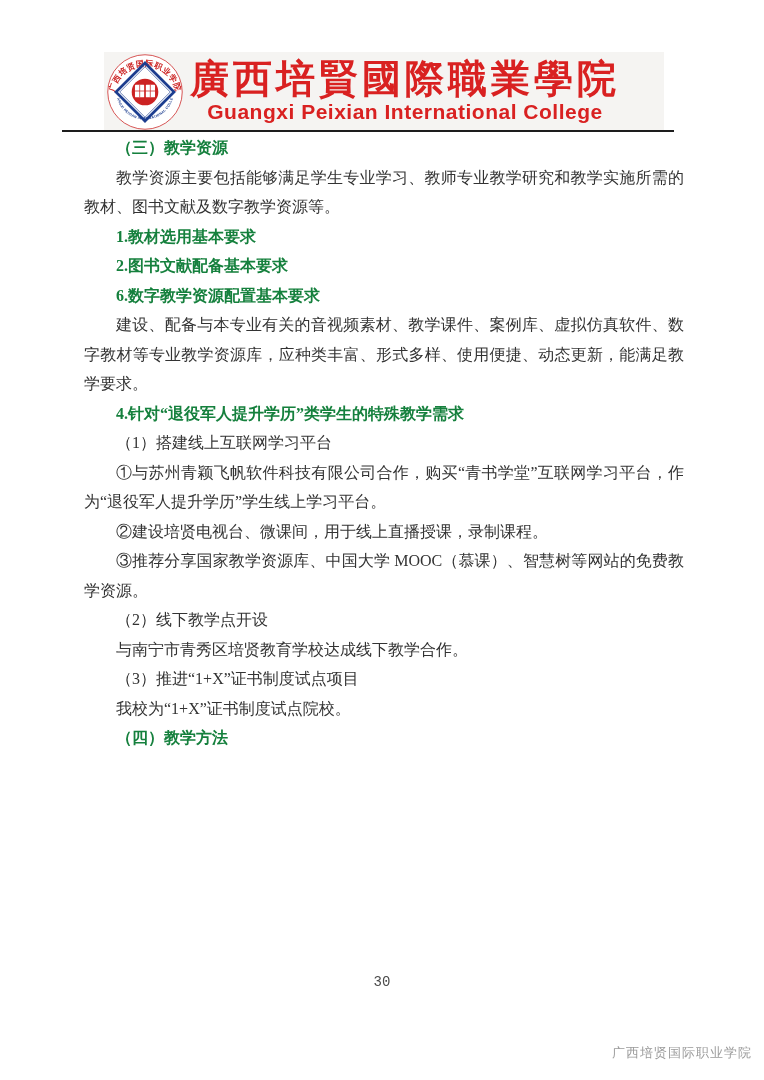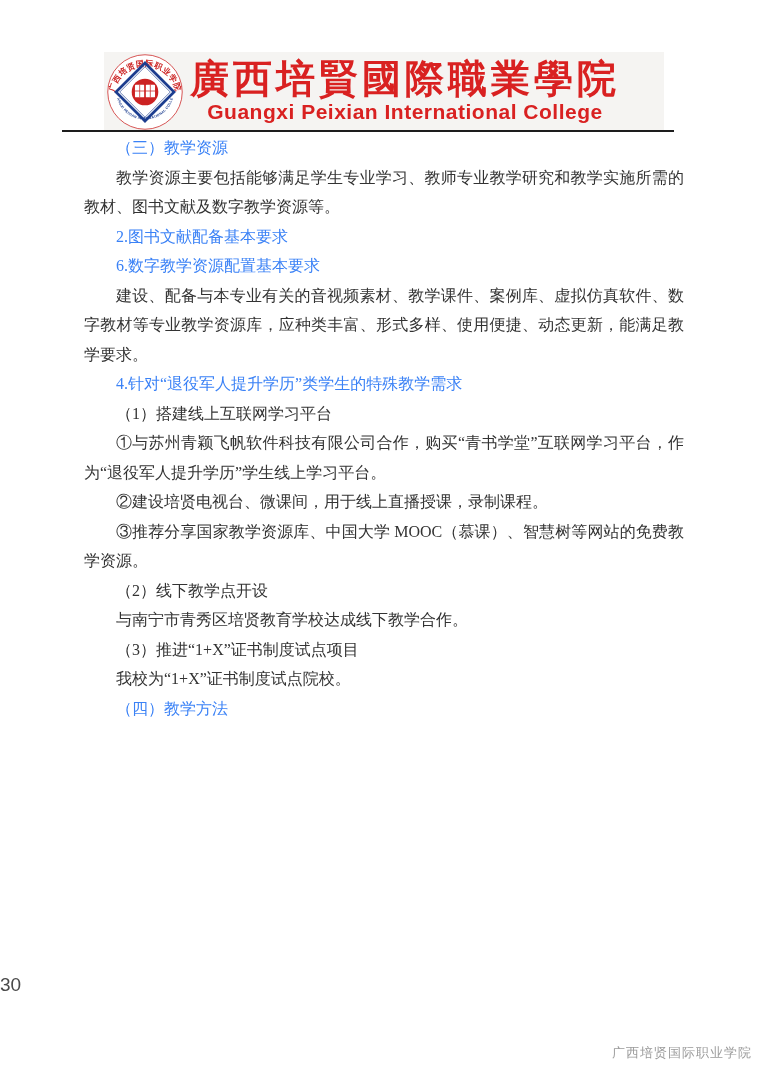--- a/index.html
+++ b/index.html
@@ -24,25 +24,25 @@
   }
   .header-rule{
     position:absolute;left:62px;top:130px;width:612px;height:2px;background:#1d1d1d;
   }
   
   .content{
     position:absolute;left:84px;top:133px;width:600px;
     font-size:16px;line-height:29.5px;color:#333333;text-align:justify;
   }
   .content p{margin:0;text-indent:2em;}
-  .section-heading,.sub-heading{font-weight:normal;color:#3b82f6;}
+  .section-heading,.sub-heading{font-weight:bold;color:#15803d;}
   
   .page-number{
-    position:absolute;top:974px;left:0;width:764px;text-align:left;
-    font-size:19px;color:#4a4a4a;font-family:Liberation Sans, sans-serif;
+    position:absolute;top:974px;left:0;width:764px;text-align:center;
+    font-size:14px;color:#4a4a4a;font-family:Liberation Mono, monospace;
   }
   .watermark{
     position:absolute;top:1044px;right:12px;font-size:13px;color:#9b9b9b;
     letter-spacing:1px;font-family:"Liberation Sans", sans-serif;
   }
 </style>
 </head>
 <body>
 
 <div class="banner">
@@ -76,20 +76,21 @@
     <div class="title-cn">廣西培賢國際職業學院</div>
     <div class="title-en">Guangxi Peixian International College</div>
   </div>
 </div>
 
 <div class="header-rule"></div>
 
 <div class="content">
     <p class="section-heading">（三）教学资源</p>
     <p class="paragraph">教学资源主要包括能够满足学生专业学习、教师专业教学研究和教学实施所需的教材、图书文献及数字教学资源等。</p>
+    <p class="sub-heading">1.教材选用基本要求</p>
     <p class="sub-heading">2.图书文献配备基本要求</p>
     <p class="sub-heading">6.数字教学资源配置基本要求</p>
     <p class="paragraph">建设、配备与本专业有关的音视频素材、教学课件、案例库、虚拟仿真软件、数字教材等专业教学资源库，应种类丰富、形式多样、使用便捷、动态更新，能满足教学要求。</p>
     <p class="sub-heading">4.针对“退役军人提升学历”类学生的特殊教学需求</p>
     <p class="paragraph">（1）搭建线上互联网学习平台</p>
     <p class="paragraph">①与苏州青颖飞帆软件科技有限公司合作，购买“青书学堂”互联网学习平台，作为“退役军人提升学历”学生线上学习平台。</p>
     <p class="paragraph">②建设培贤电视台、微课间，用于线上直播授课，录制课程。</p>
     <p class="paragraph">③推荐分享国家教学资源库、中国大学 MOOC（慕课）、智慧树等网站的免费教学资源。</p>
     <p class="paragraph">（2）线下教学点开设</p>
     <p class="paragraph">与南宁市青秀区培贤教育学校达成线下教学合作。</p>

